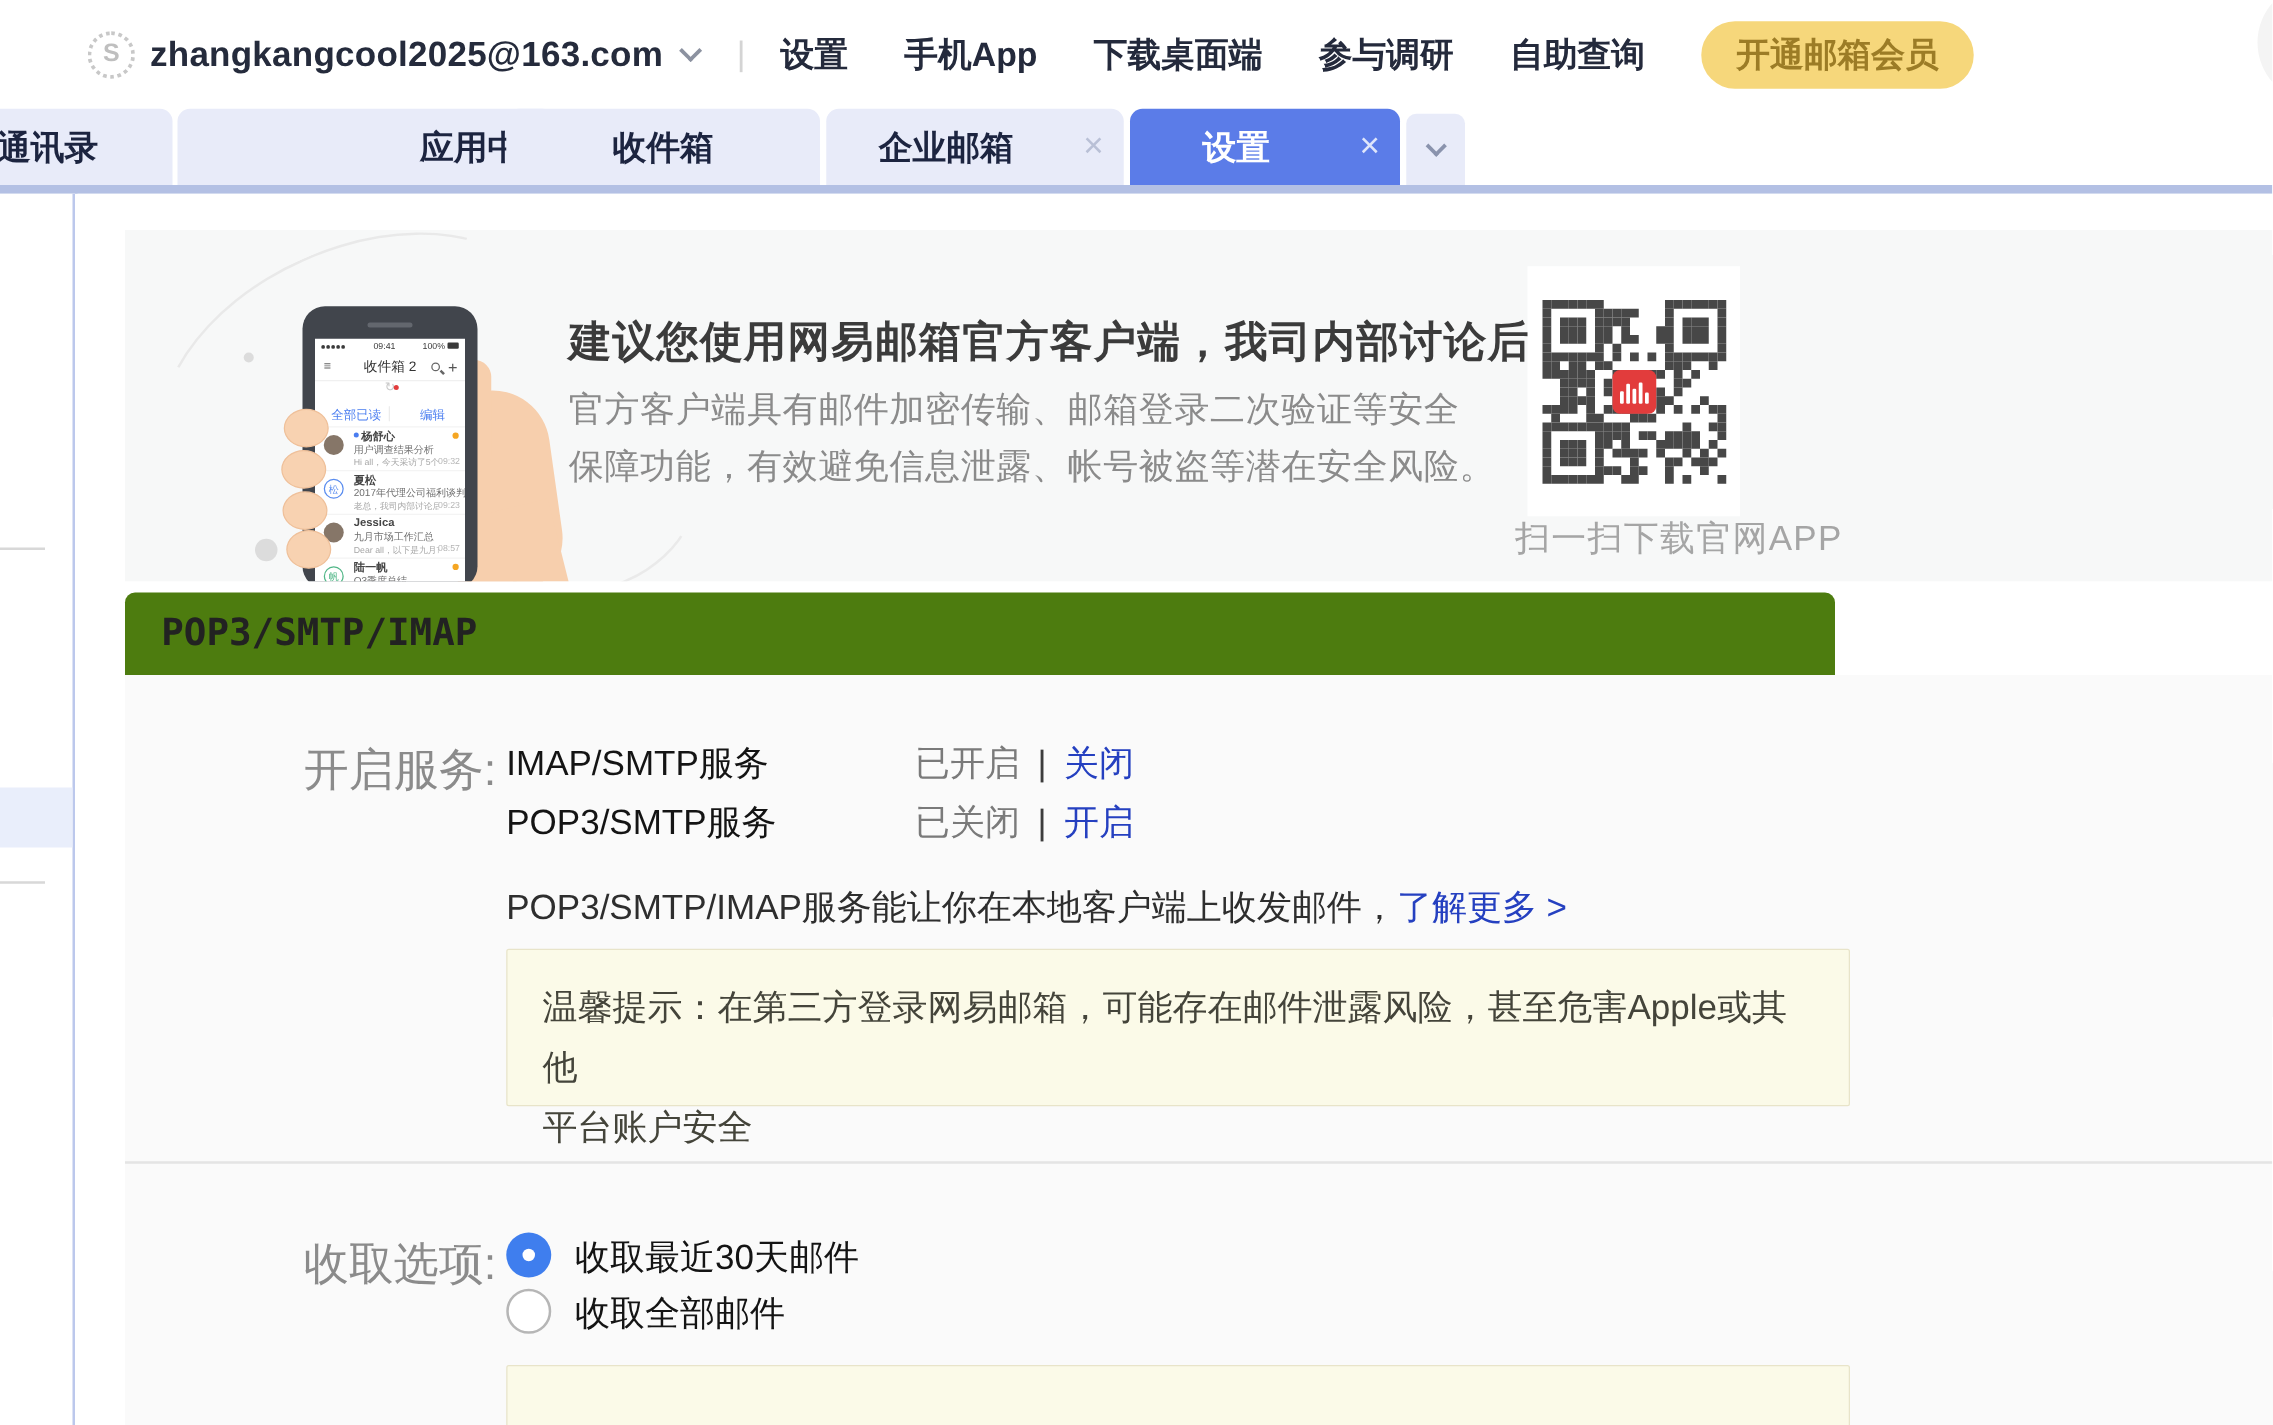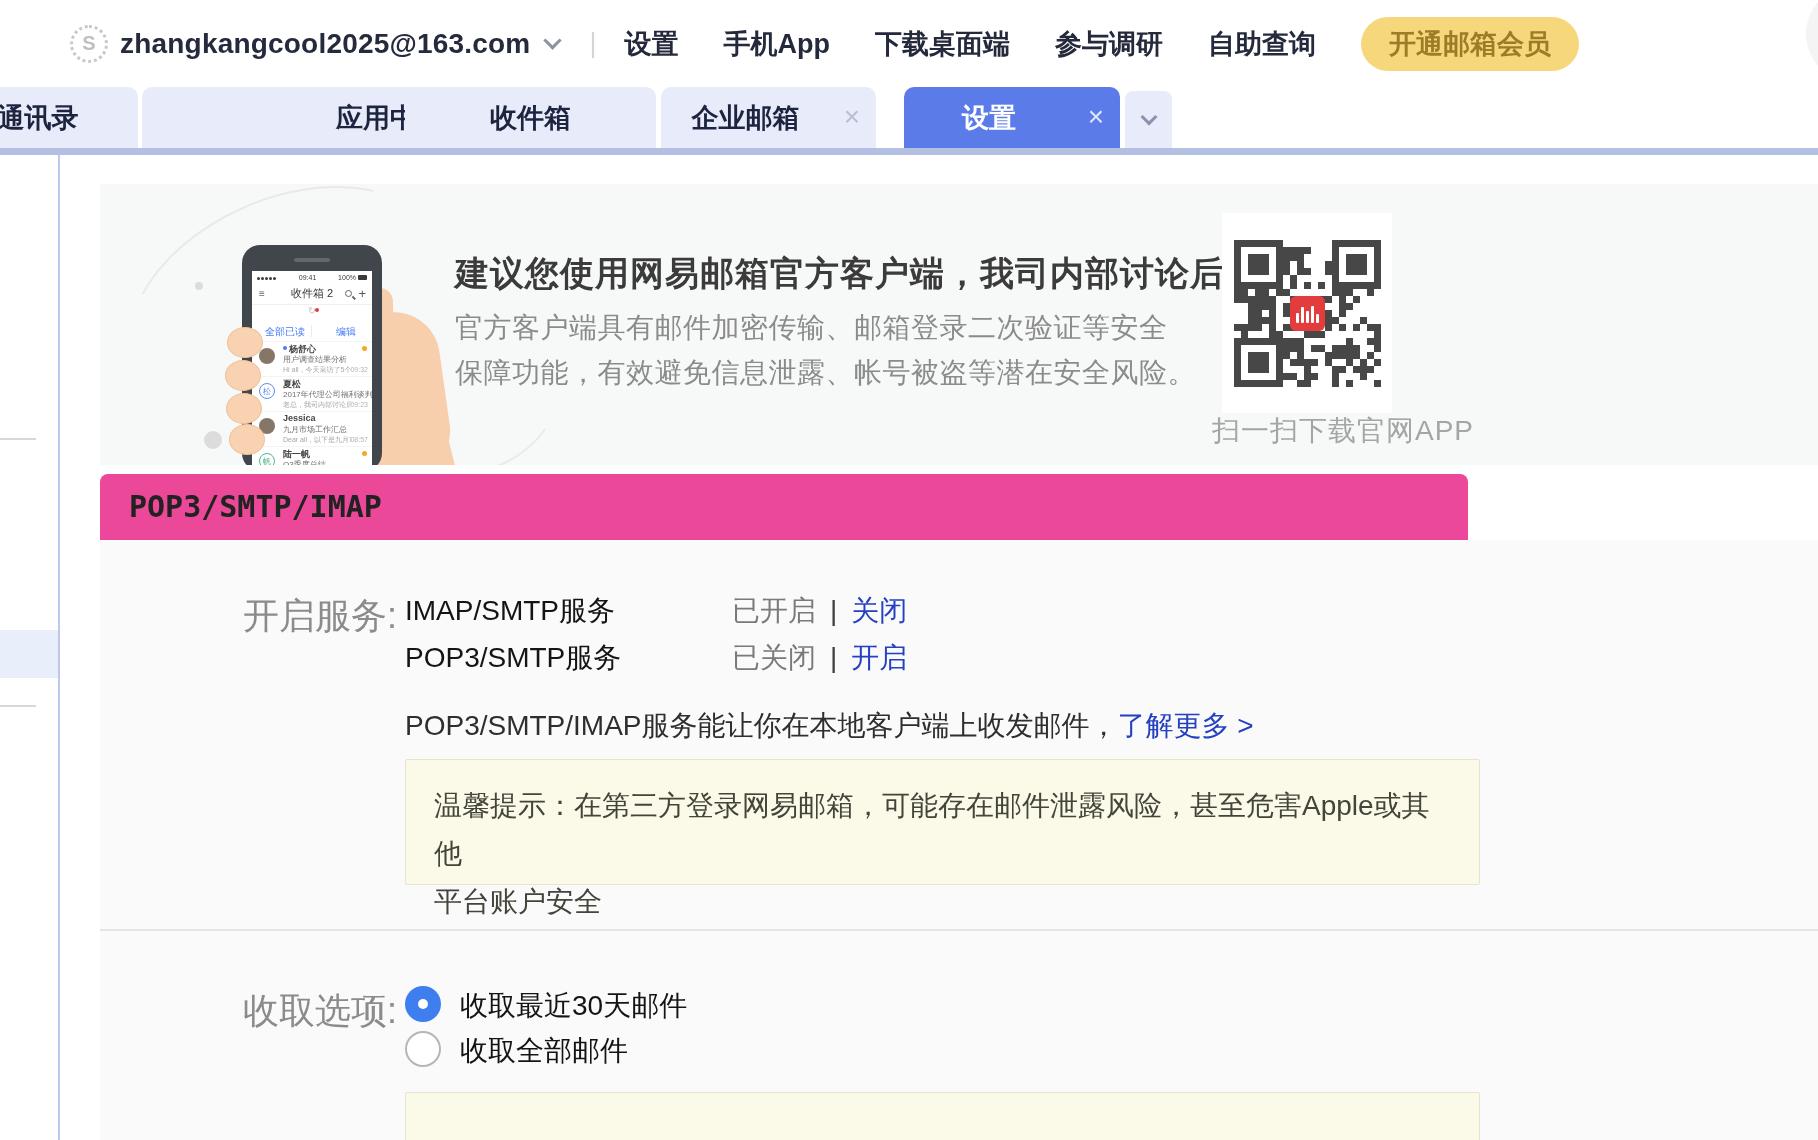--- a/index.html
+++ b/index.html
@@ -104,21 +104,21 @@
   .qr-box { position:absolute; left:1122px; top:29px; width:170px; height:200px; background:#fff;
             display:flex; align-items:center; justify-content:center; }
   #qr-grid { position:relative; display:grid; grid-template-columns:repeat(21,7px); grid-template-rows:repeat(21,7px); }
   #qr-grid i.f { background:#474747; }
   .qr-logo { position:absolute; left:56px; top:56px; width:35px; height:35px; background:#e23c3c; border-radius:6px;
              display:flex; align-items:flex-end; justify-content:center; gap:2px; padding-bottom:8px; }
   .qr-logo b { width:3px; background:#fff; border-radius:1px; }
   .qr-cap { position:absolute; left:1112px; top:228px; font-size:28px; color:#a5a5a5; letter-spacing:1px; }
 
   
-  .sec-head { position:absolute; left:38px; top:319px; width:1368px; height:66px; background:#ec4899;
+  .sec-head { position:absolute; left:38px; top:319px; width:1368px; height:66px; background:#4d7c0f;
               border-radius:8px 8px 0 0; line-height:66px; padding-left:29px;
               font-family:"DejaVu Sans Mono","Liberation Mono",monospace; font-size:30px; font-weight:bold; color:#222; }
   .sec-body { position:absolute; left:38px; top:385px; width:1718px; height:600px; background:#fafafa; }
 
   .f-label { position:absolute; left:143px; font-size:36px; color:#8b8b8b; }
   .svc-name { position:absolute; left:305px; font-size:28px; color:#141414; }
   .svc-state { position:absolute; left:632px; font-size:28px; }
   .svc-status { color:#7a7a7a; }
   .svc-sep { color:#3c3c3c; margin:0 14px; }
   a.blue { color:#2540c0; text-decoration:none; cursor:pointer; }
@@ -161,21 +161,21 @@
   <div class="tabbar">
     <div class="tab" style="left:-62px;width:200px;">
       <span>通讯录</span>
     </div>
     <div class="tab" style="left:142px;width:302px;justify-content:flex-end;">
       <span>应用中心</span>
     </div>
     <div class="tab" style="left:405px;width:251px;">
       <span>收件箱</span>
     </div>
-    <div class="tab closable" style="left:661px;width:215px;">
+    <div class="tab closable" style="left:661px;width:238px;">
       <span>企业邮箱</span>
       <span class="x">×</span>
     </div>
     <div class="tab active closable" style="left:904px;width:216px;">
       <span>设置</span>
       <span class="x">×</span>
     </div>
     <div class="tab-chevron">
       <div class="chevglyph"></div>
     </div>

